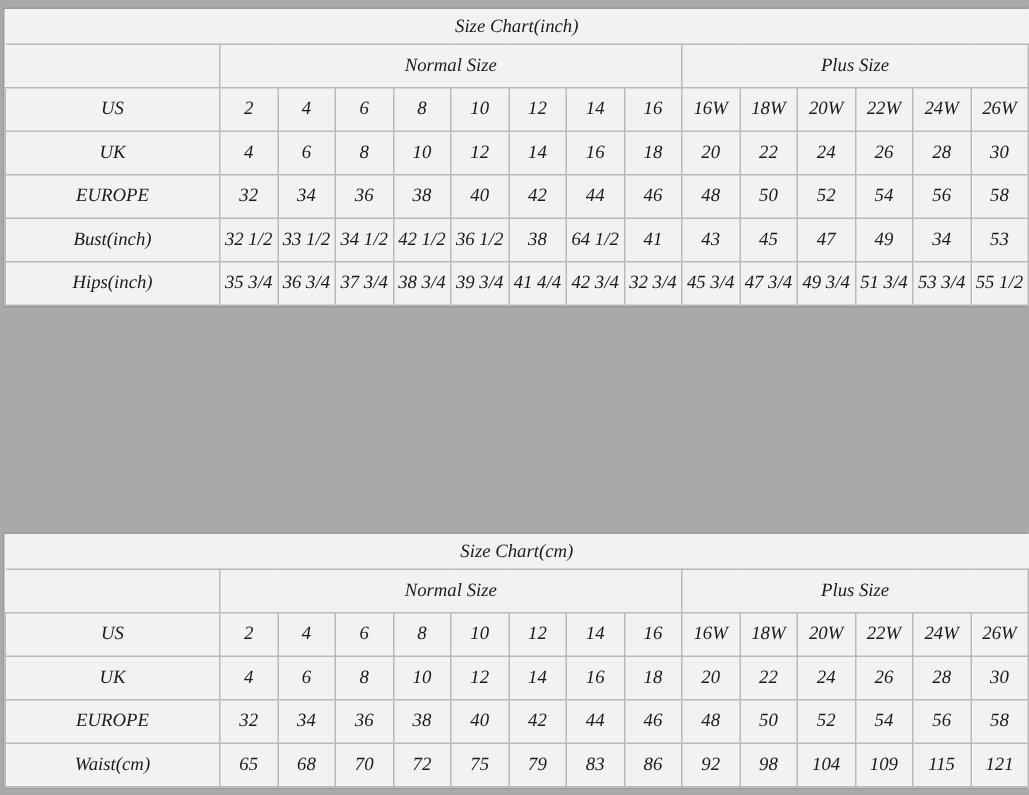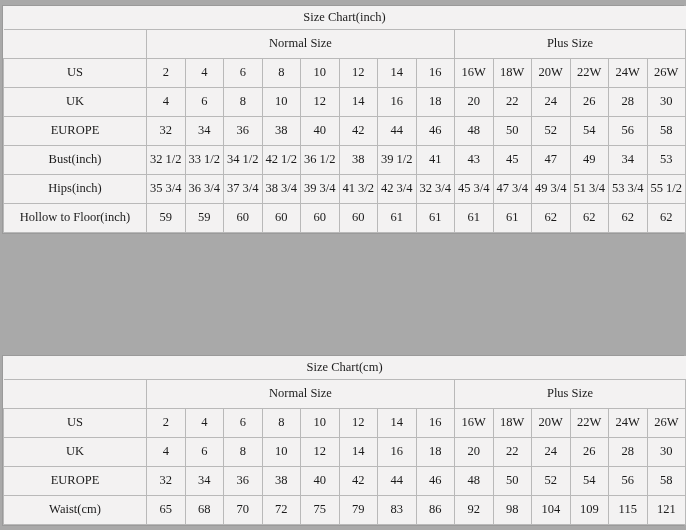--- a/index.html
+++ b/index.html
@@ -15,20 +15,21 @@
   }
   .page {
     width: 680px;
     height: 530px;
     background: #a9a9a9;
     display: flex;
     flex-direction: column;
     justify-content: space-between;
     box-sizing: border-box;
     padding: 5px 2px 4px 2px;
+    font-style: italic;
   }
   .chart-block {
     width: 682px;
     background: #f3f2f2;
     border: 1px solid #9a9a9a;
     box-sizing: border-box;
   }
   table.size-table {
     width: 100%;
     border-collapse: collapse;
@@ -148,62 +149,45 @@
           <td>58</td>
         </tr>
         <tr>
           <td class="rowhead">Bust(inch)</td>
           <td class="cell-sm">32 1/2</td>
           <td class="cell-sm">33 1/2</td>
           <td class="cell-sm">34 1/2</td>
           <td class="cell-sm">42 1/2</td>
           <td class="cell-sm">36 1/2</td>
           <td class="cell-sm">38</td>
-          <td class="cell-sm">39 1/2</td>
+          <td class="cell-sm">64 1/2</td>
           <td class="cell-sm">41</td>
           <td class="cell-sm">43</td>
           <td class="cell-sm">45</td>
           <td class="cell-sm">47</td>
           <td class="cell-sm">49</td>
           <td class="cell-sm">34</td>
           <td class="cell-sm">53</td>
         </tr>
         <tr>
           <td class="rowhead">Hips(inch)</td>
           <td class="cell-sm">35 3/4</td>
           <td class="cell-sm">36 3/4</td>
           <td class="cell-sm">37 3/4</td>
           <td class="cell-sm">38 3/4</td>
           <td class="cell-sm">39 3/4</td>
-          <td class="cell-sm">41 3/2</td>
+          <td class="cell-sm">41 4/4</td>
           <td class="cell-sm">42 3/4</td>
           <td class="cell-sm">32 3/4</td>
           <td class="cell-sm">45 3/4</td>
           <td class="cell-sm">47 3/4</td>
           <td class="cell-sm">49 3/4</td>
           <td class="cell-sm">51 3/4</td>
           <td class="cell-sm">53 3/4</td>
           <td class="cell-sm">55 1/2</td>
-        </tr>
-        <tr>
-          <td class="rowhead rowhead-wide">Hollow to Floor(inch)</td>
-          <td>59</td>
-          <td>59</td>
-          <td>60</td>
-          <td>60</td>
-          <td>60</td>
-          <td>60</td>
-          <td>61</td>
-          <td>61</td>
-          <td>61</td>
-          <td>61</td>
-          <td>62</td>
-          <td>62</td>
-          <td>62</td>
-          <td>62</td>
         </tr>
       </tbody>
     </table>
   </div>
 
   <div class="chart-block">
     <table class="size-table">
       <colgroup>
         <col style="width:143px">
         <col span="14" style="width:38.5px">

